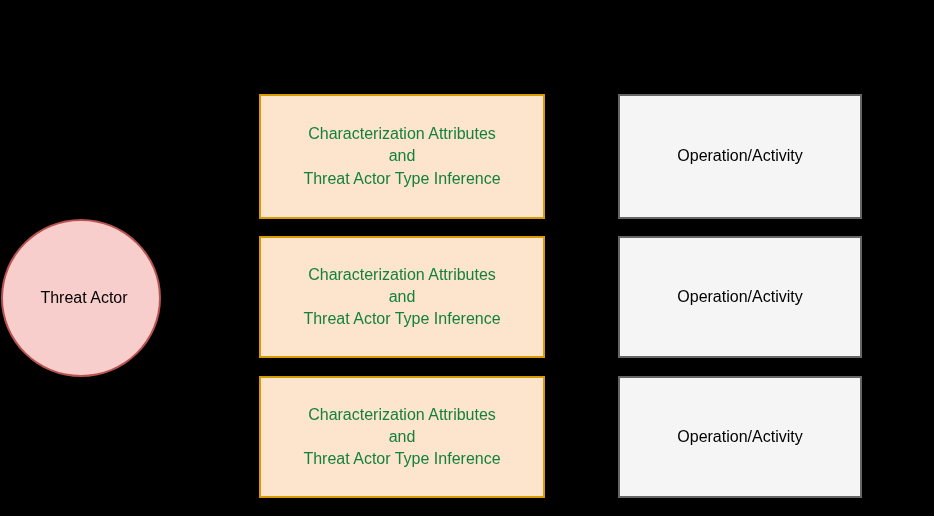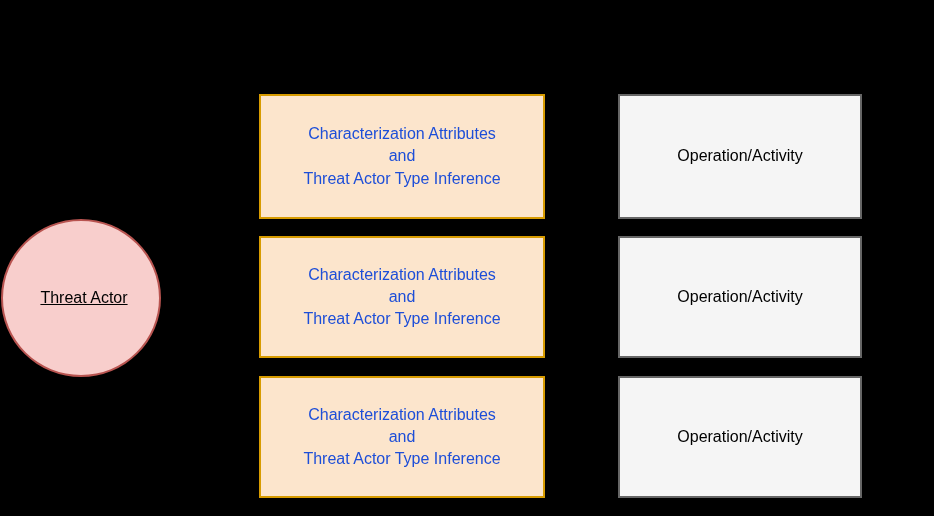--- a/index.html
+++ b/index.html
@@ -30,21 +30,20 @@
     width: 160px;
     height: 158px;
     border-radius: 50%;
     background: #f8cecc;
     border: 2px solid #b85450;
     box-sizing: border-box;
     display: flex;
     align-items: center;
     justify-content: center;
     text-align: center;
-    text-decoration: underline;
   }
   .actor-label {
     font-size: 16px;
     color: #000000;
     line-height: 1.2;
     padding-left: 6px;
   }
 
   
   .attr-box {
@@ -55,21 +54,21 @@
     border: 2px solid #d6b656;
     border-color: #d79b00;
     box-sizing: border-box;
     display: flex;
     align-items: center;
     justify-content: center;
     text-align: center;
   }
   .attr-box .box-text {
     font-size: 16px;
-    color: #1d4ed8;
+    color: #15803d;
     line-height: 1.38;
     padding: 0 4px;
     white-space: pre-line;
   }
 
   .op-box {
     position: absolute;
     left: 611px;
     width: 244px;
     background: #f5f5f5;

